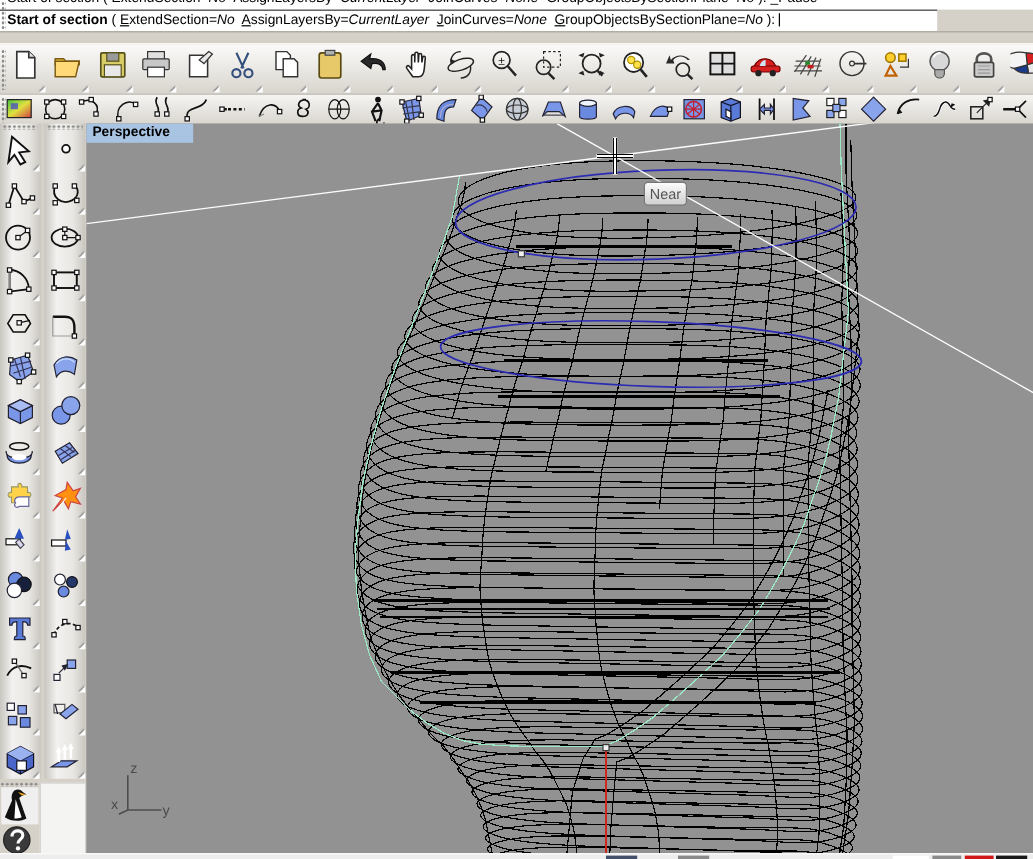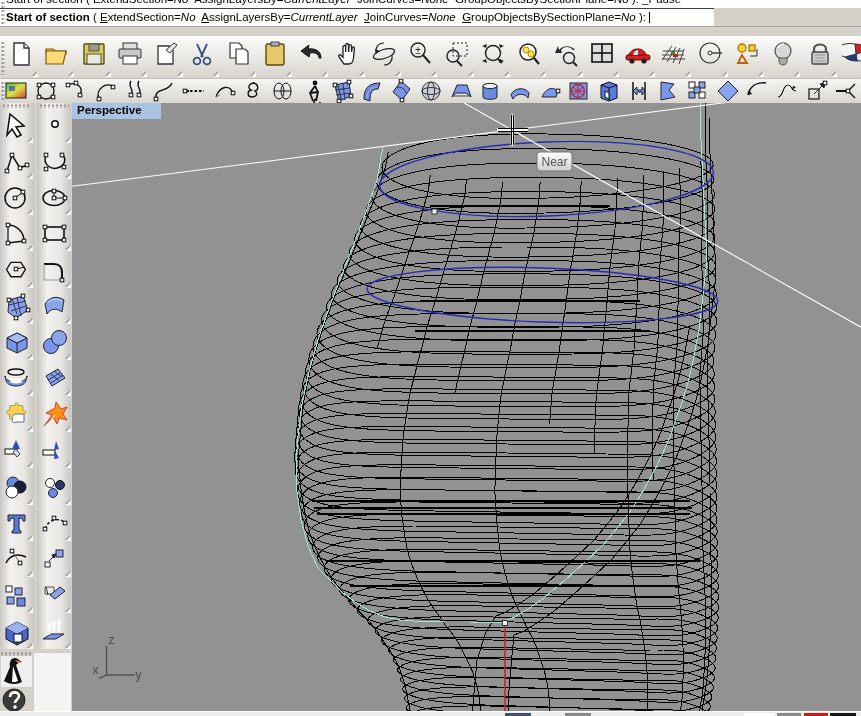--- a/index.html
+++ b/index.html
@@ -1,18 +1,18 @@
 <!DOCTYPE html>
 <html><head><meta charset="utf-8"><style>
 * { margin:0; padding:0; box-sizing:border-box; }
 html,body { width:861px; height:716px; overflow:hidden; font-family:"Liberation Sans",sans-serif; background:#d5d1c9; }
 #page { position:relative; width:861px; height:716px; }
 #hist { position:absolute; left:0; top:-9px; width:861px; height:17px; background:#fff; 
   font-size:11.5px; color:#000; padding-left:6px; white-space:nowrap; line-height:17px; }
-#cmd { position:absolute; left:0; top:8px; width:714px; height:18px; background:#fff; border-top:1px solid #404040;
+#cmd { position:absolute; left:0; top:8px; width:781px; height:18px; background:#fff; border-top:1px solid #404040;
   font-size:11.5px; color:#000; padding-left:6px; white-space:nowrap; line-height:17px; }
 #cmd .caret { display:inline-block; width:1px; height:11px; background:#000; vertical-align:-2px; }
 #gap { position:absolute; left:0; top:26px; width:861px; height:10px; background:#d5d1c9; border-top:1px solid #a8a49c; }
 #tb1 { position:absolute; left:0; top:36px; width:861px; height:42px; background:linear-gradient(180deg,#fbfaf9,#eceae6 45%,#d7d4cd); border-top:1px solid #fff; }
 #tb2 { position:absolute; left:0; top:78px; width:861px; height:25px; background:linear-gradient(180deg,#f6f5f3,#d9d6cf); border-top:1px solid #c4c1ba; }
 .ti { position:absolute; width:28px; height:34px; }
 .ti i { position:absolute; right:-3px; bottom:-3px; width:0; height:0; border-left:5px solid transparent; border-bottom:5px solid #fff; filter:drop-shadow(-1px -1px 0 #999); }
 #sidebar { position:absolute; left:0; top:103px; width:72px; height:613px; background:#d5d1c9; }
 .col { position:absolute; top:0; width:34px; height:546px; background:linear-gradient(90deg,#c9c6c0,#f2f1ef 30%,#e9e7e3 70%,#c9c6c0); }
 .si { position:absolute; width:31px; height:31px; }

